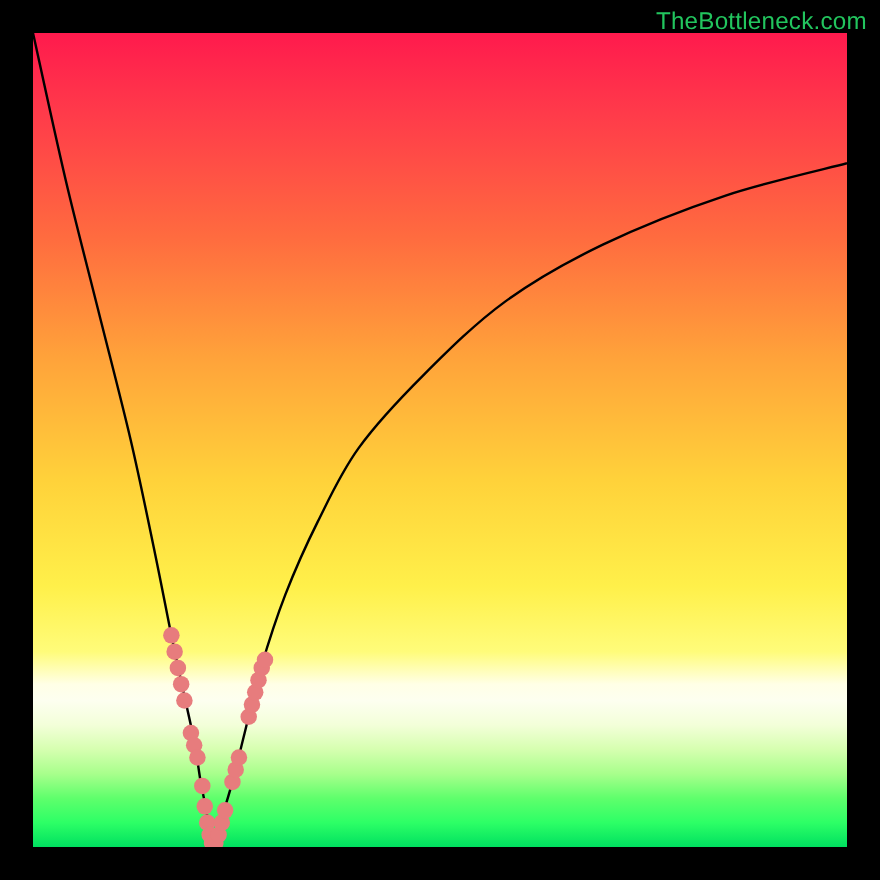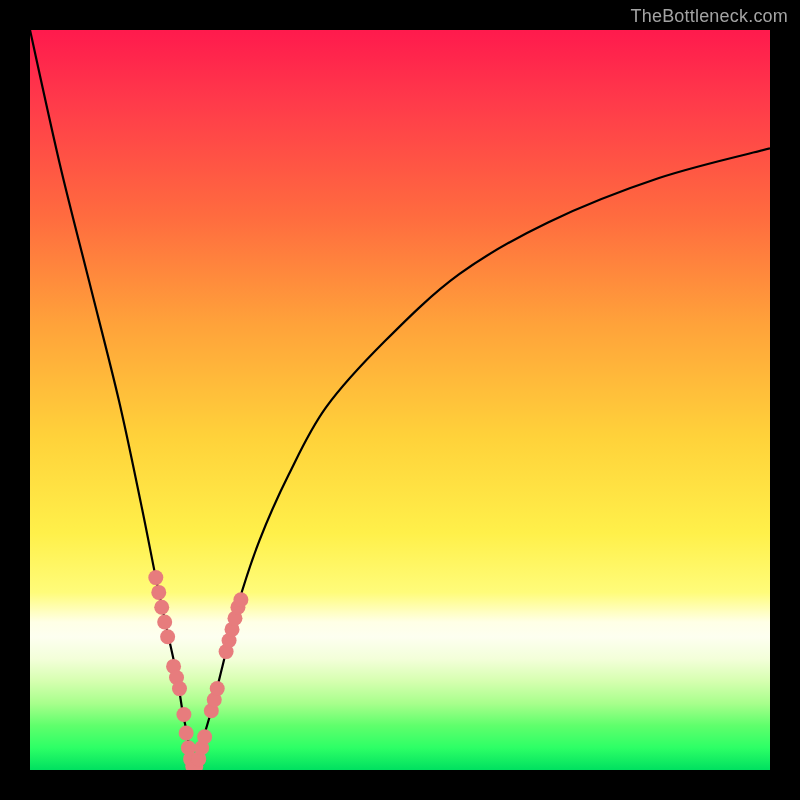--- a/index.html
+++ b/index.html
@@ -44,22 +44,22 @@
       #a8ff8c 91%,
       #5fff6c 94%,
       #2dff66 97%,
       #00e060 100%
     );
   }
   .watermark {
     position: absolute;
     top: 6px;
     right: 12px;
-    color: #a3a3a3;
-    font-size: 18px;
+    color: #22c55e;
+    font-size: 22px;
     letter-spacing: 0.2px;
     font-weight: 500;
     user-select: none;
   }
   svg.curves {
     position: absolute;
     inset: 0;
   }
   .curve {
     fill: none;

